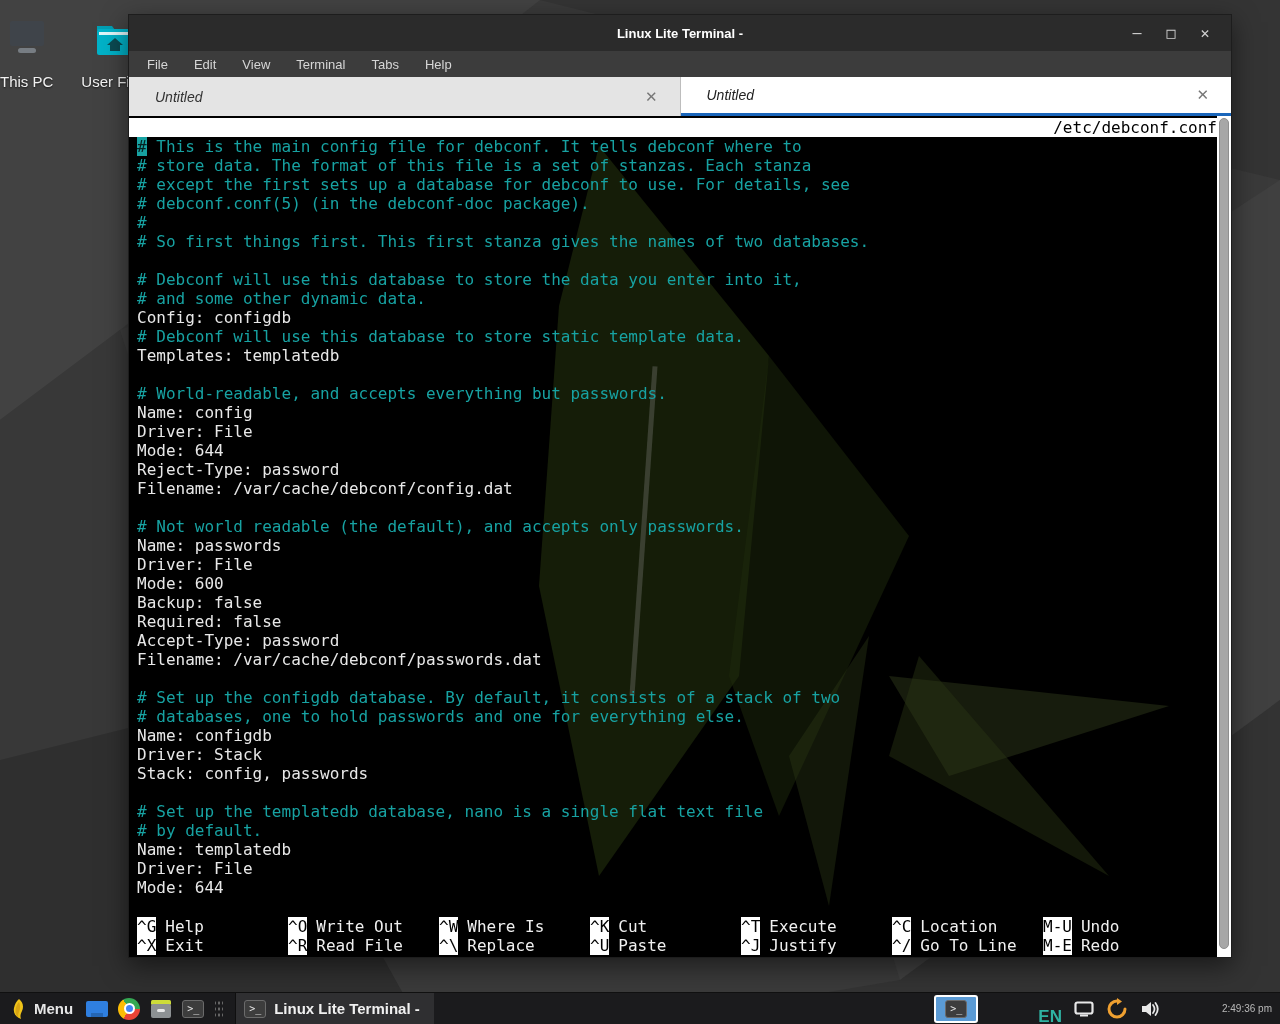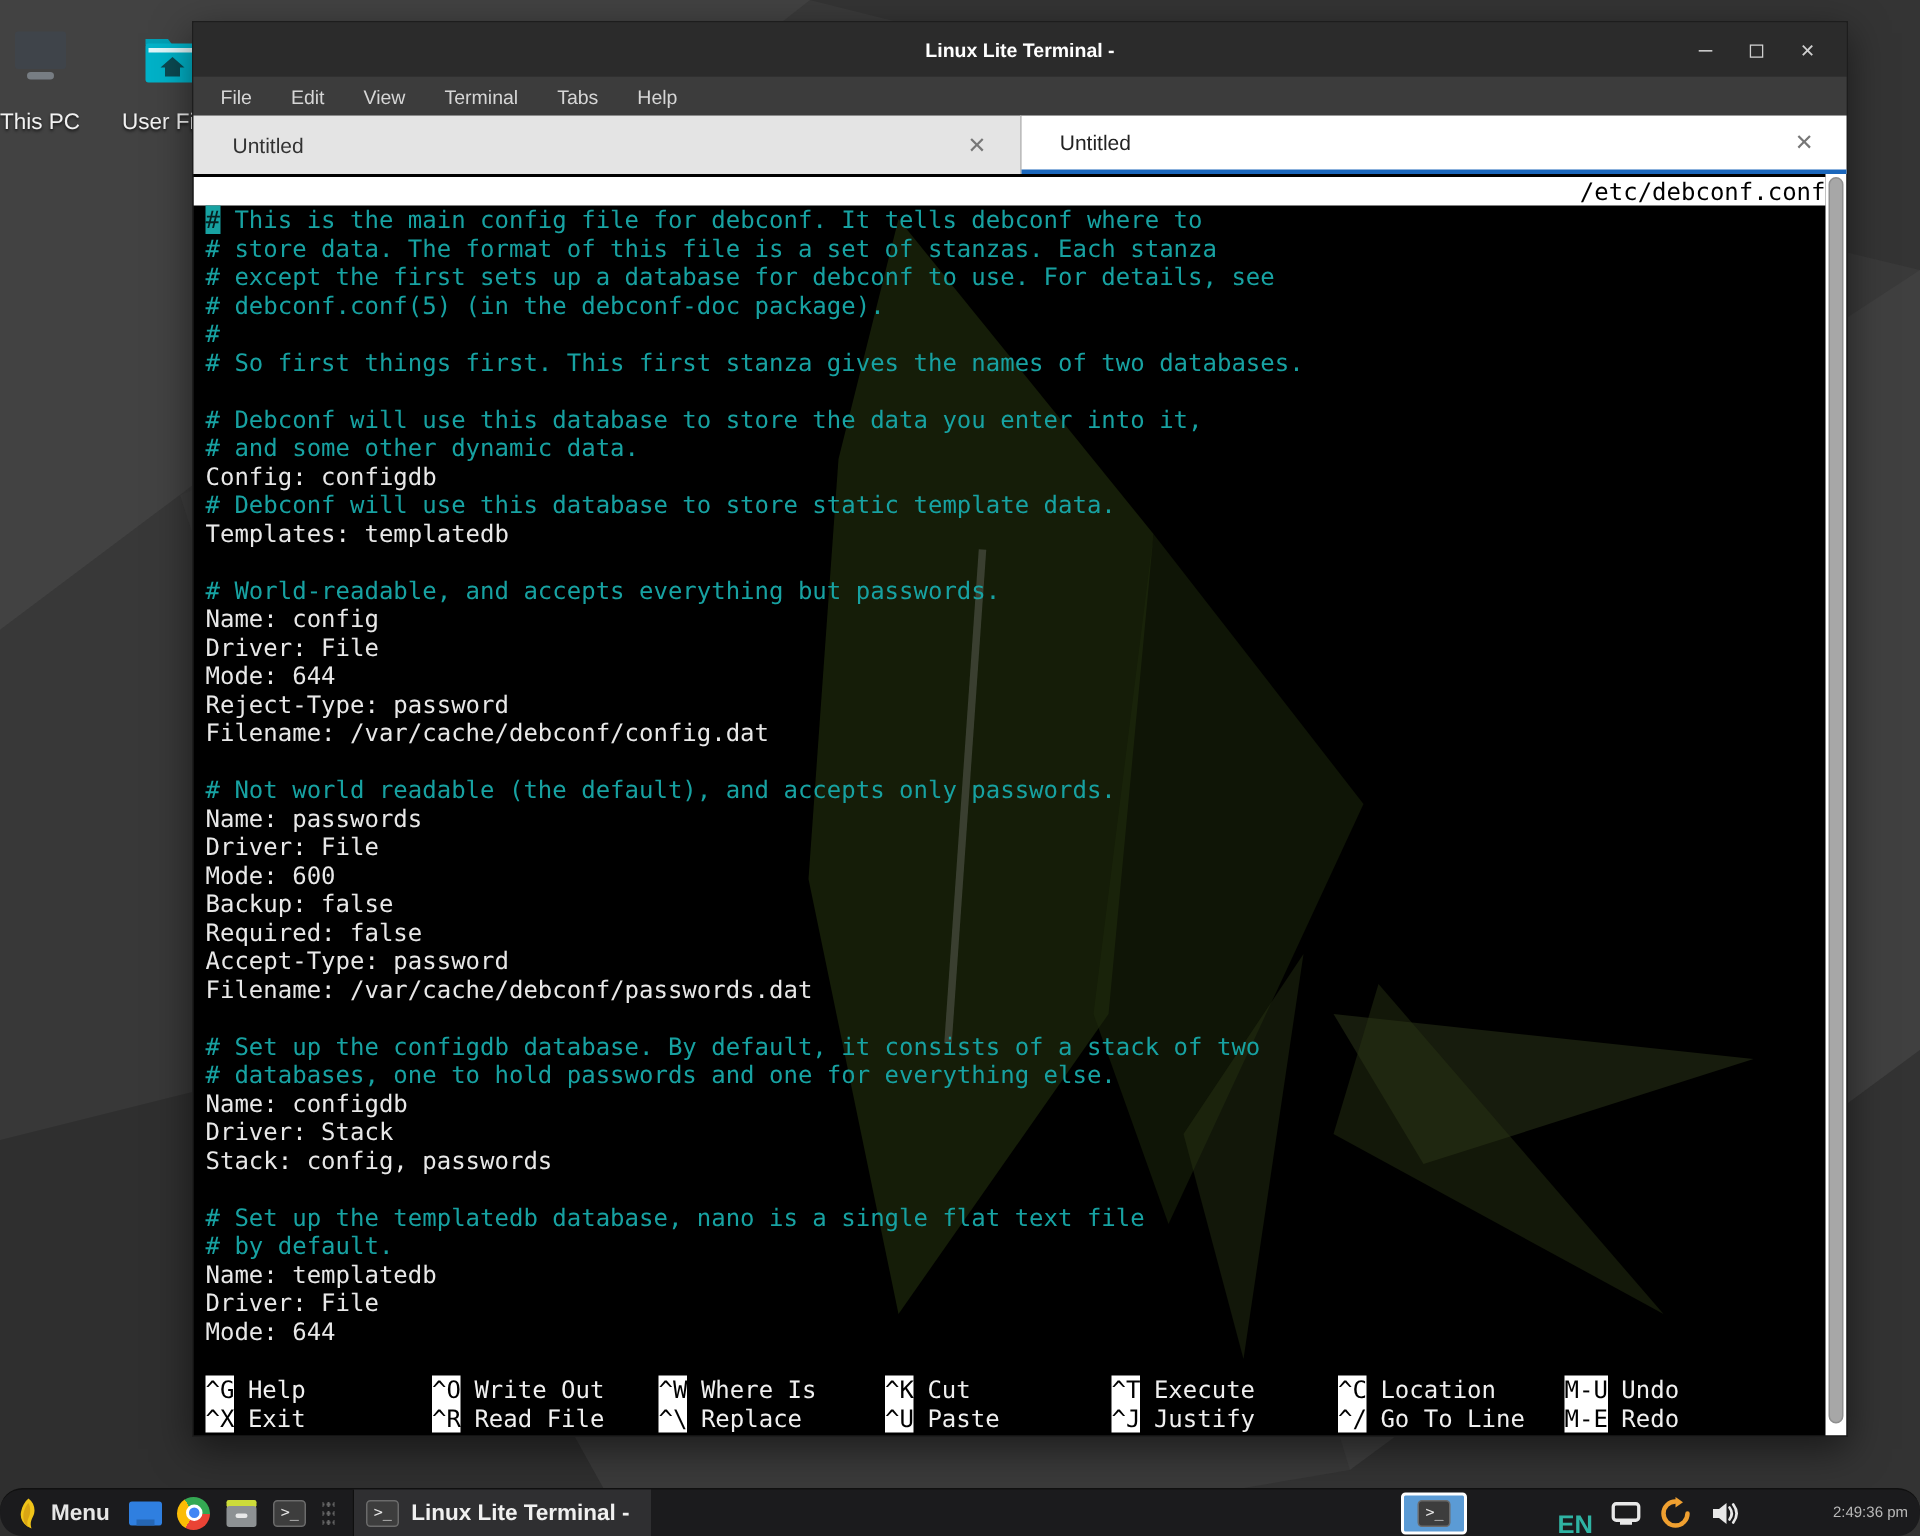--- a/index.html
+++ b/index.html
@@ -31,21 +31,21 @@
   .win-btn { color:#cfcfcf; font-size:15px; width:20px; text-align:center; cursor:pointer;
     font-family:"DejaVu Sans Mono", monospace; }
   .menubar { height:26px; background:#3c3c3c; display:flex; align-items:center;
     gap:26px; padding-left:18px; flex:0 0 auto; }
   .menu-item { color:#d6d6d6; font-size:13px; cursor:pointer; }
 
   .tabbar { height:39px; display:flex; flex:0 0 auto; background:#2b2b2b; }
   .tab { flex:1 1 0; display:flex; align-items:center; padding:0 14px; position:relative; cursor:pointer; }
   .tab.inactive { background:#e4e4e4; border-right:1px solid #bdbdbd; }
   .tab.active { background:#ffffff; border-bottom:3px solid #1a66bb; }
-  .tab .tab-label { font-size:14px; color:#333; padding-left:12px; }
+  .tab .tab-label { font-size:14px; color:#333; padding-left:12px;font-style:italic; }
   .tab.active .tab-label { color:#222; }
   .tab .tab-close { margin-left:auto; color:#777; font-size:15px; padding:2px 8px; cursor:pointer; }
 
   
   .term-wrap { flex:1 1 auto; display:flex; position:relative; background:#000; overflow:hidden; }
   .screen { flex:1 1 auto; position:relative;
     font-family:"DejaVu Sans Mono", monospace; font-size:16px; line-height:19px; }
   .watermark { position:absolute; inset:0; pointer-events:none; }
   .nano-head { position:relative; margin-top:2px; height:19px; background:#ffffff; color:#000;
     white-space:pre; z-index:1; }
@@ -61,21 +61,21 @@
   .sc-item { width:151px; display:flex; white-space:pre; flex:0 0 auto; }
   .sc-key { background:#ffffff; color:#000; }
   .sc-label { color:#f0f0f0; padding-left:9px; }
 
   .term-scrollbar { flex:0 0 14px; background:#ffffff; position:relative; }
   .term-thumb { position:absolute; left:2px; right:2px; top:2px; bottom:8px;
     background:#a7a7a7; border-radius:6px; border:1px solid #8f8f8f; cursor:grab; }
 
   
   .taskbar { position:absolute; left:0; bottom:0; width:1280px; height:32px;
-    background:#1b1b1d; display:flex; align-items:center; z-index:5; border-top:1px solid #101010;border-radius:15px; }
+    background:#1b1b1d; display:flex; align-items:center; z-index:5; border-top:1px solid #101010; }
   .tb-left { display:flex; align-items:center; gap:8px; padding-left:6px; }
   .tb-menu { display:flex; align-items:center; gap:6px; cursor:pointer; padding:0 4px; }
   .tb-menu-label { color:#e6e6e6; font-size:15px; font-weight:bold; }
   .tb-ic { width:24px; height:24px; display:flex; align-items:center; justify-content:center; cursor:pointer; }
   .tb-sep { width:8px; height:20px; margin:0 2px; cursor:grab;
     background-image:radial-gradient(#666 1px, transparent 1.2px);
     background-size:4px 6px; background-position:center; }
   .task-btn { height:32px; display:flex; align-items:center; gap:8px; background:#2f2f31;
     padding:0 14px 0 8px; margin-left:2px; cursor:pointer; border-left:1px solid #0f0f0f; }
   .task-btn-label { color:#f0f0f0; font-size:15px; font-weight:bold; white-space:nowrap; }

